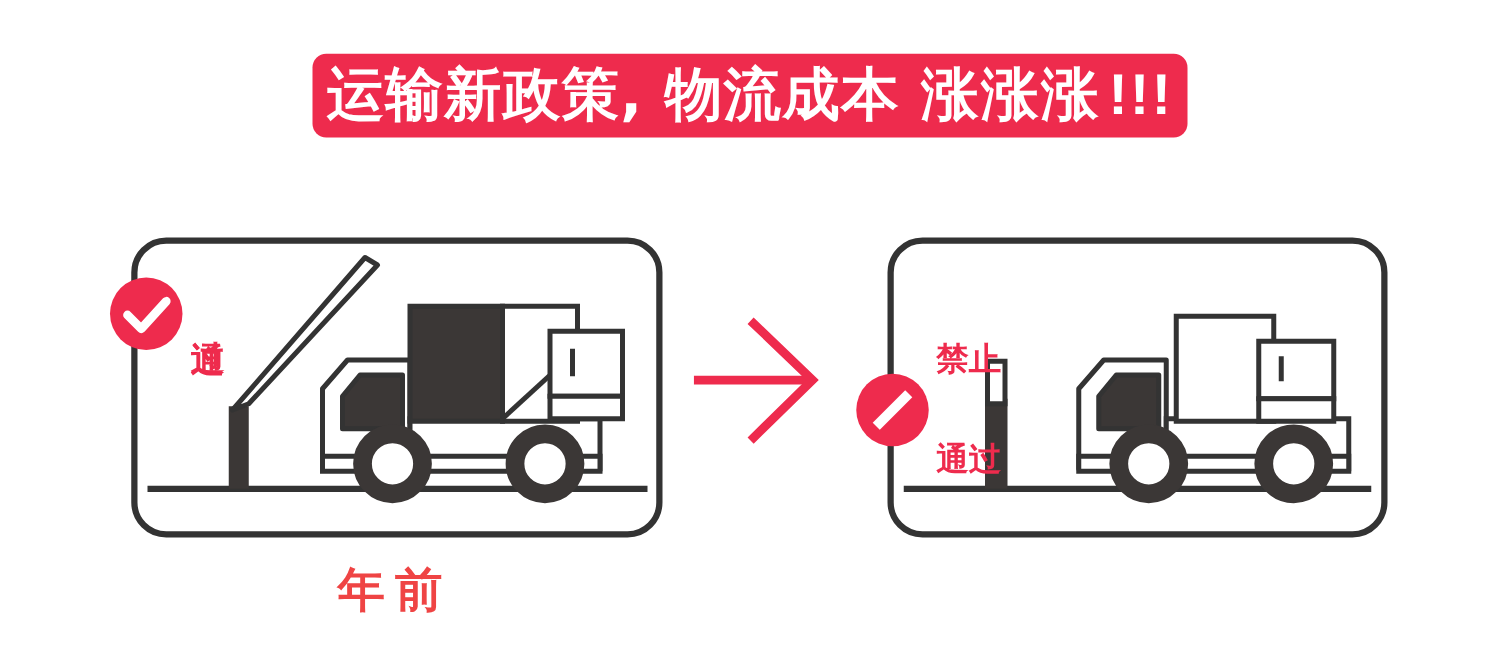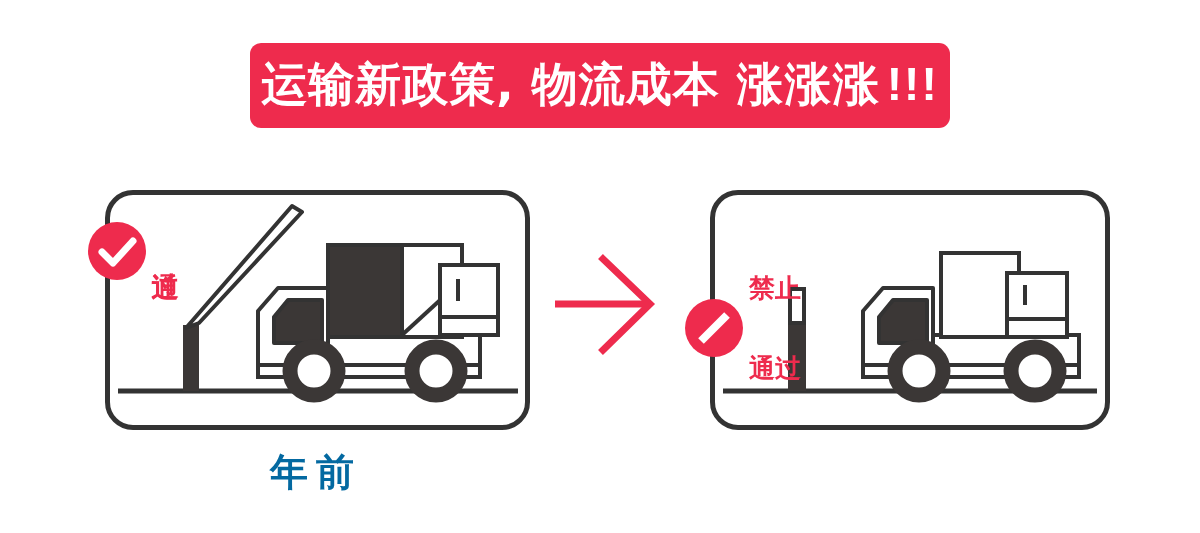--- a/index.html
+++ b/index.html
@@ -22,21 +22,21 @@
     width: 1200px;
     height: 533px;
   }
 
   
   .banner {
     position: absolute;
     left: 250px;
     top: 43px;
     width: 700px;
-    height: 85px;
+    height: 67px;
     background: #ee2b4d;
     border-radius: 11px;
     display: flex;
     align-items: center;
     justify-content: center;
     box-sizing: border-box;
     padding-bottom: 4px;
   }
   .banner-text {
     color: #ffffff;
@@ -123,21 +123,21 @@
     position: absolute;
     left: 555px;
     top: 252px;
     width: 115px;
     height: 105px;
   }
 
   
   .caption {
     position: absolute;
-    color: #0369a1;
+    color: #ef4444;
     font-size: 38px;
     font-weight: bold;
     letter-spacing: 8px;
     font-family: "DejaVu Sans", "Liberation Sans", sans-serif;
     white-space: nowrap;
   }
   .caption-left  { left: 270px; top: 447px; }
   .caption-right { left: 870px; top: 447px; }
 </style>
 </head>

